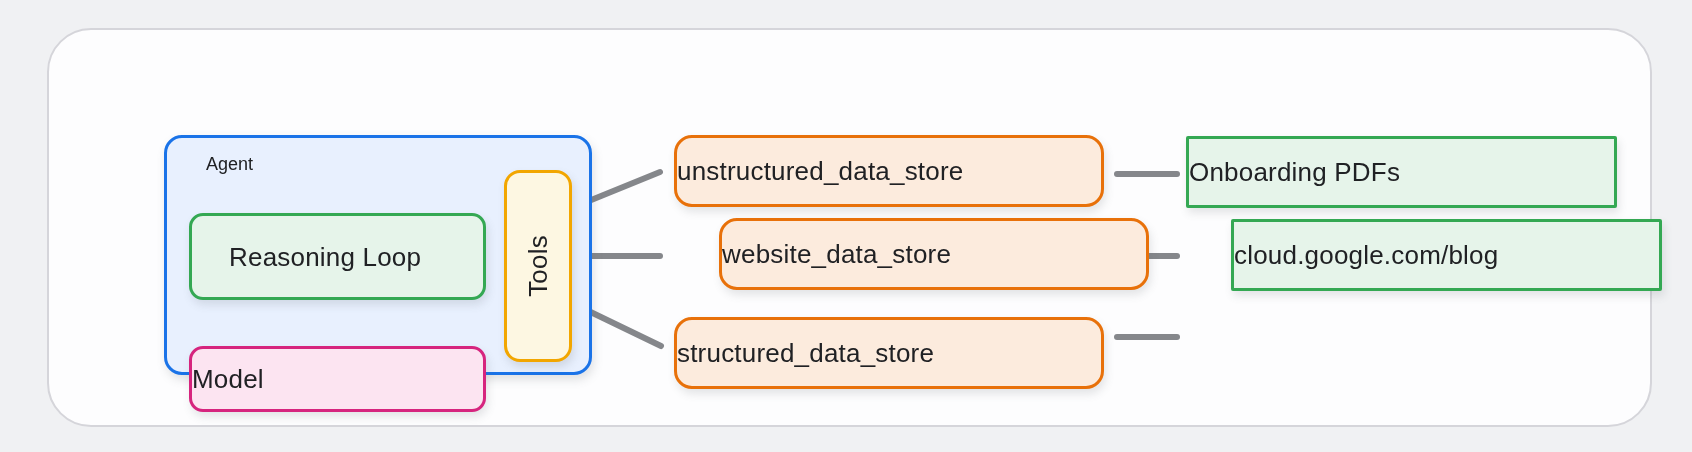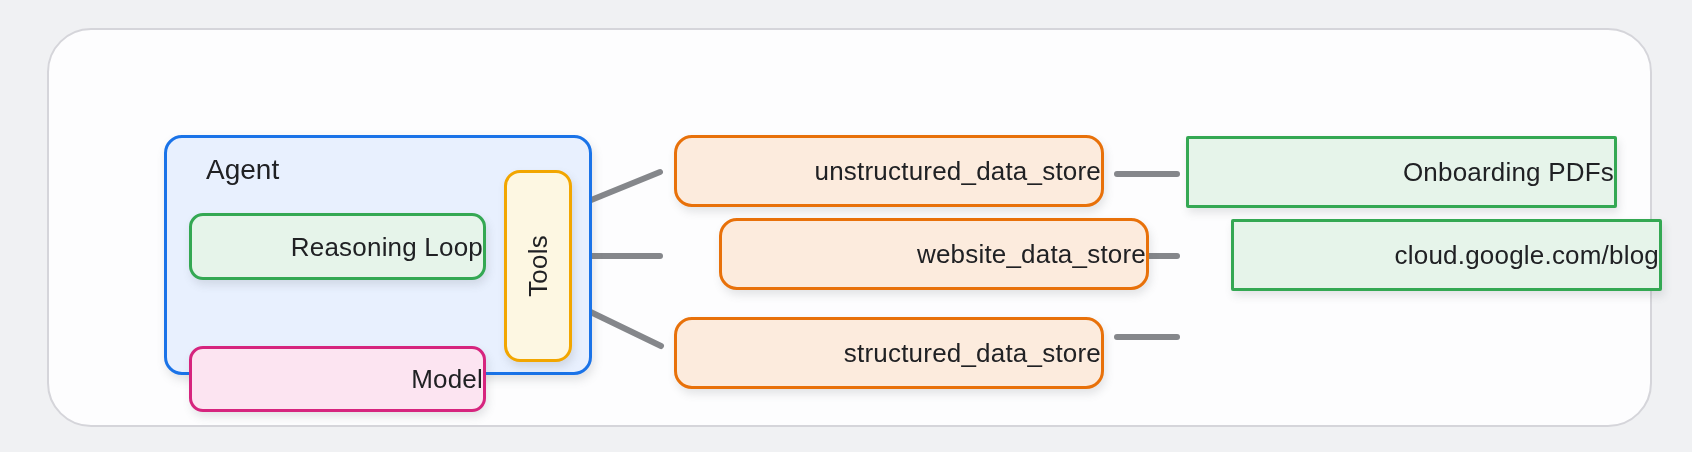--- a/index.html
+++ b/index.html
@@ -28,40 +28,41 @@
     position:relative;
   }
   .panel{
     position:absolute;left:47px;top:28px;width:1605px;height:399px;
     background:var(--panel-bg);
     border:2px solid var(--panel-border);
     border-radius:44px;
   }
   .box{
     position:absolute;
-    display:flex;align-items:center;justify-content:flex-end;
+    display:flex;align-items:center;justify-content:flex-start;
     font-size:26px;line-height:1;letter-spacing:.2px;
     box-shadow:2px 5px 9px rgba(95,99,104,.16);
   }
   .agent-box{
     left:115px;top:105px;width:428px;height:240px;
     background:var(--agent-bg);
     border:3px solid var(--agent-border);
     border-radius:18px;
     box-shadow:2px 5px 10px rgba(95,99,104,.18);
   }
   .agent-label{
     position:absolute;left:157px;top:124px;
-    font-size:28px;font-weight:500;
+    font-size:18px;font-weight:500;
   }
   .reasoning-box{
-    left:140px;top:183px;width:297px;height:67px;
+    left:140px;top:183px;width:297px;height:87px;
     background:var(--green-bg);
     border:3px solid var(--green-border);
     border-radius:14px;
+    padding-left:37px;
   }
   .model-box{
     left:140px;top:268px;width:297px;height:66px;
     background:var(--pink-bg);
     border:3px solid var(--pink-border);
     border-radius:14px;
     margin-top:48px;
   }
   .tools-box{
     left:455px;top:140px;width:68px;height:192px;

